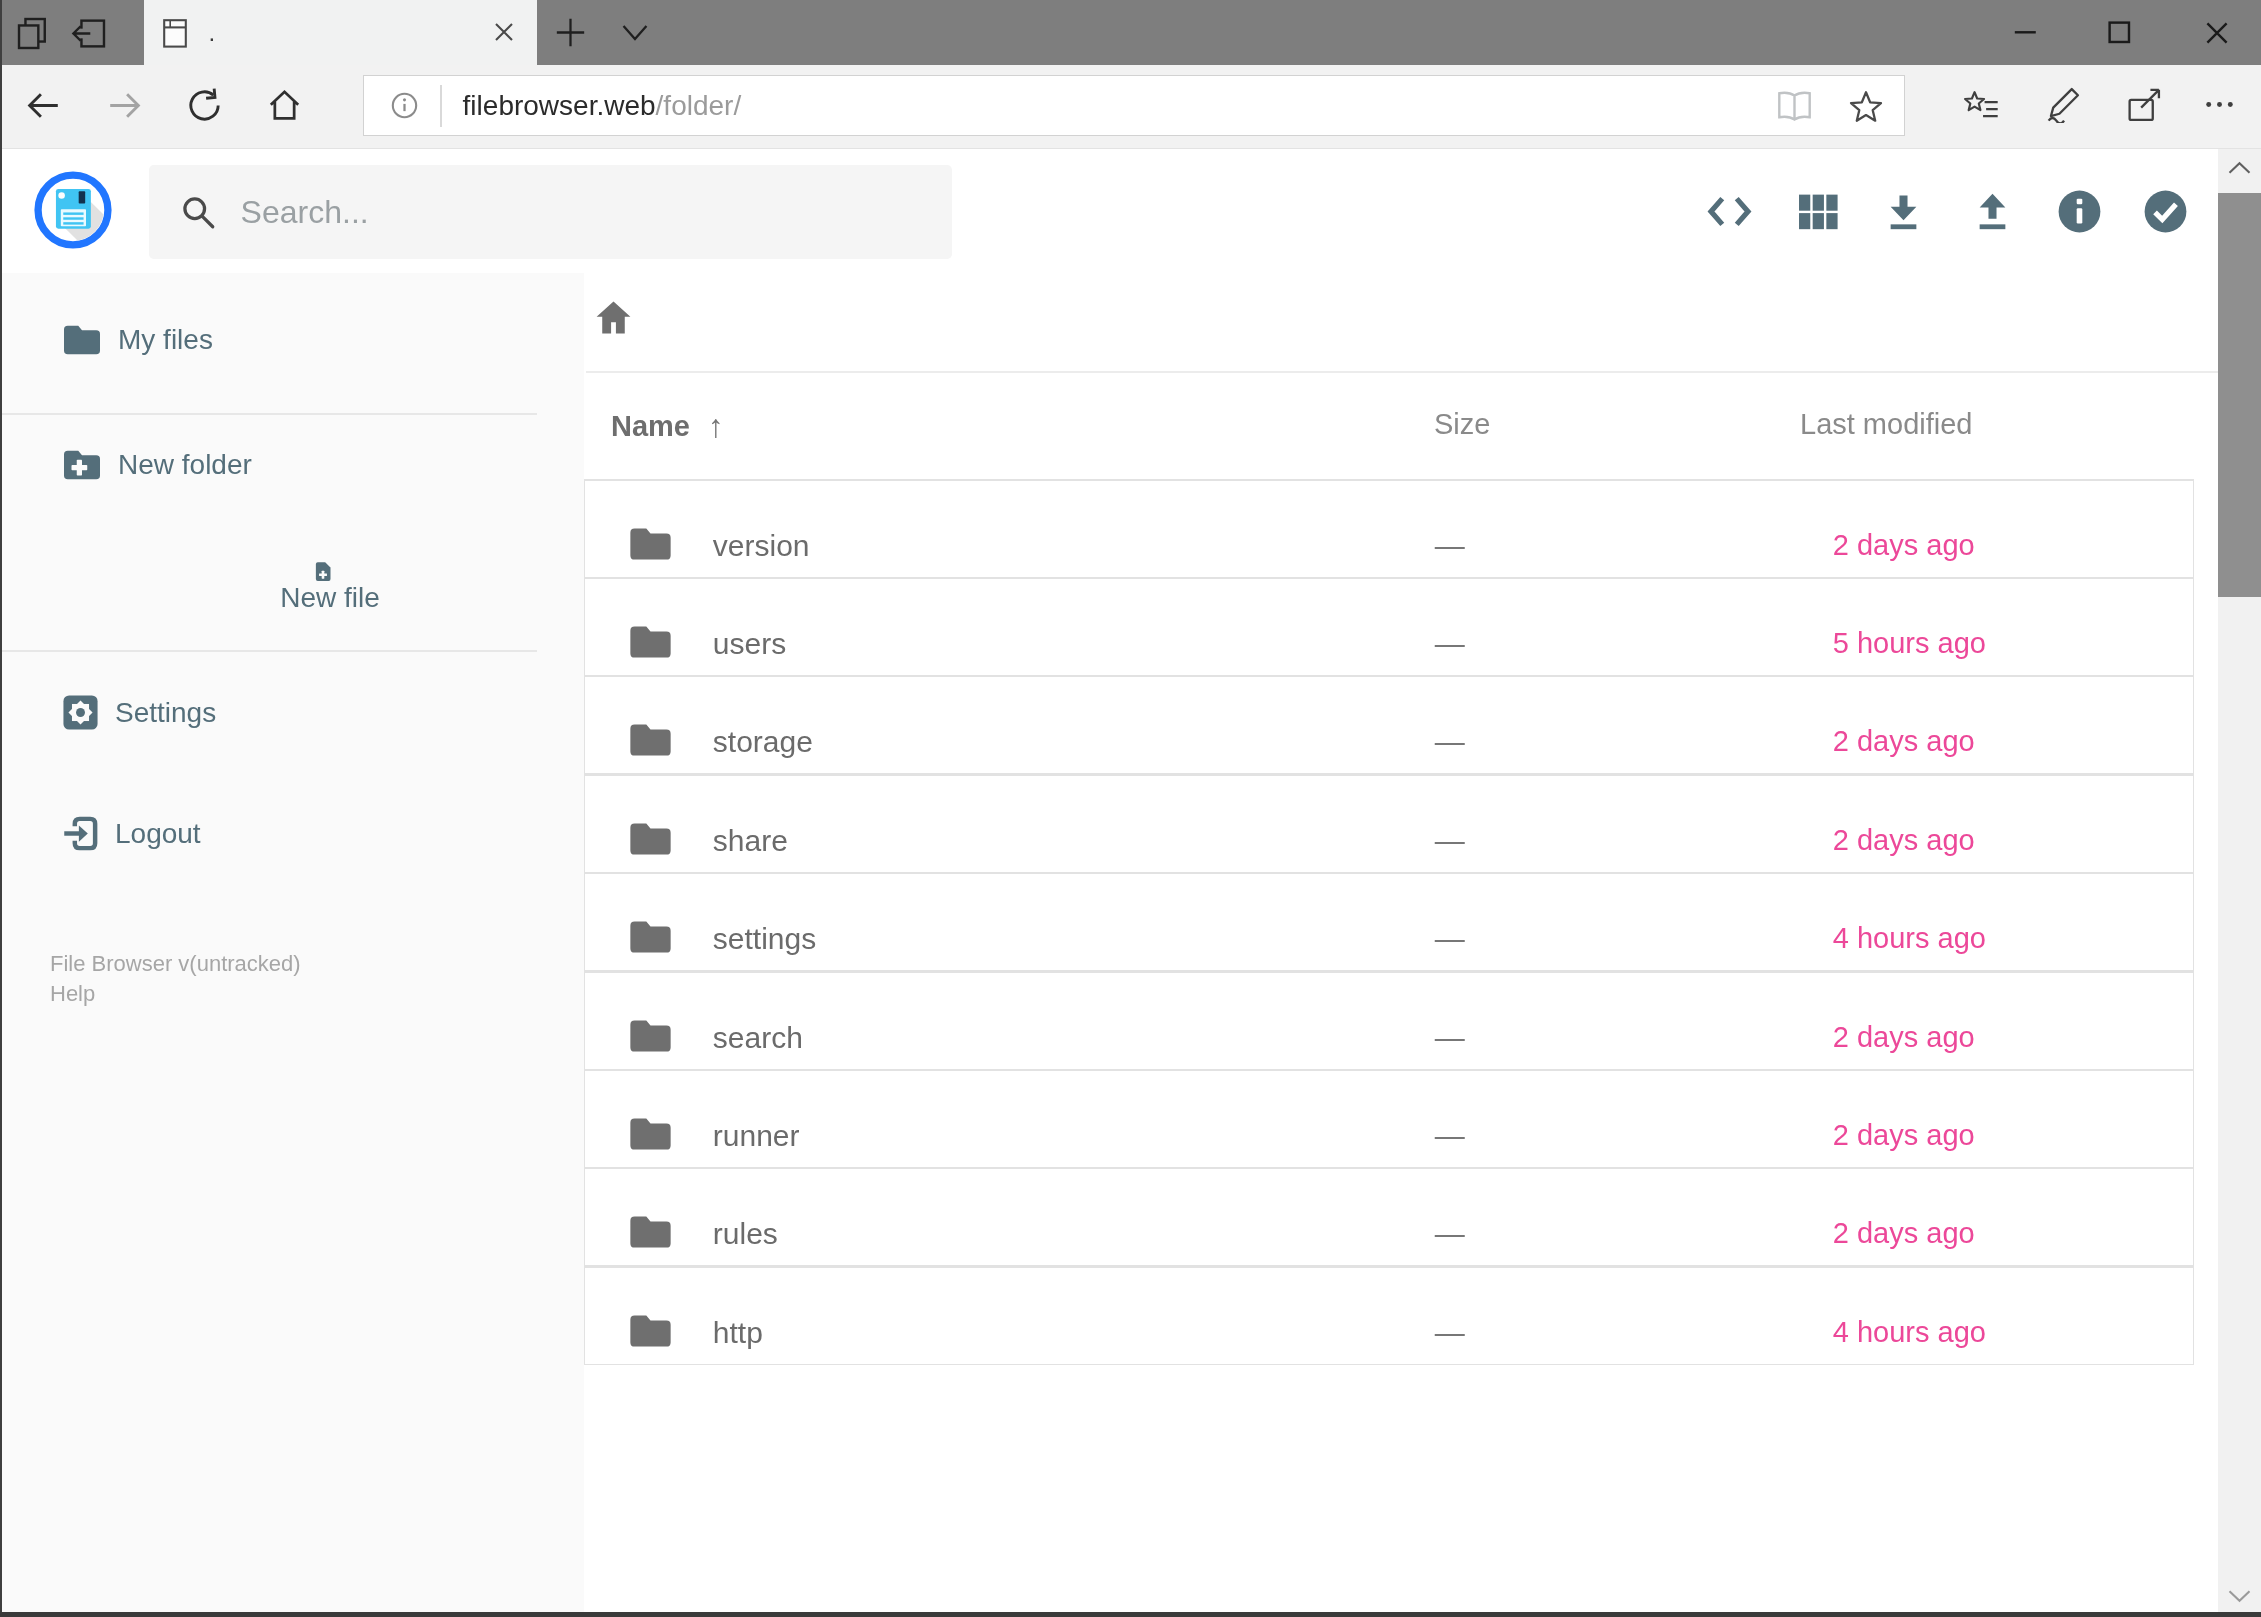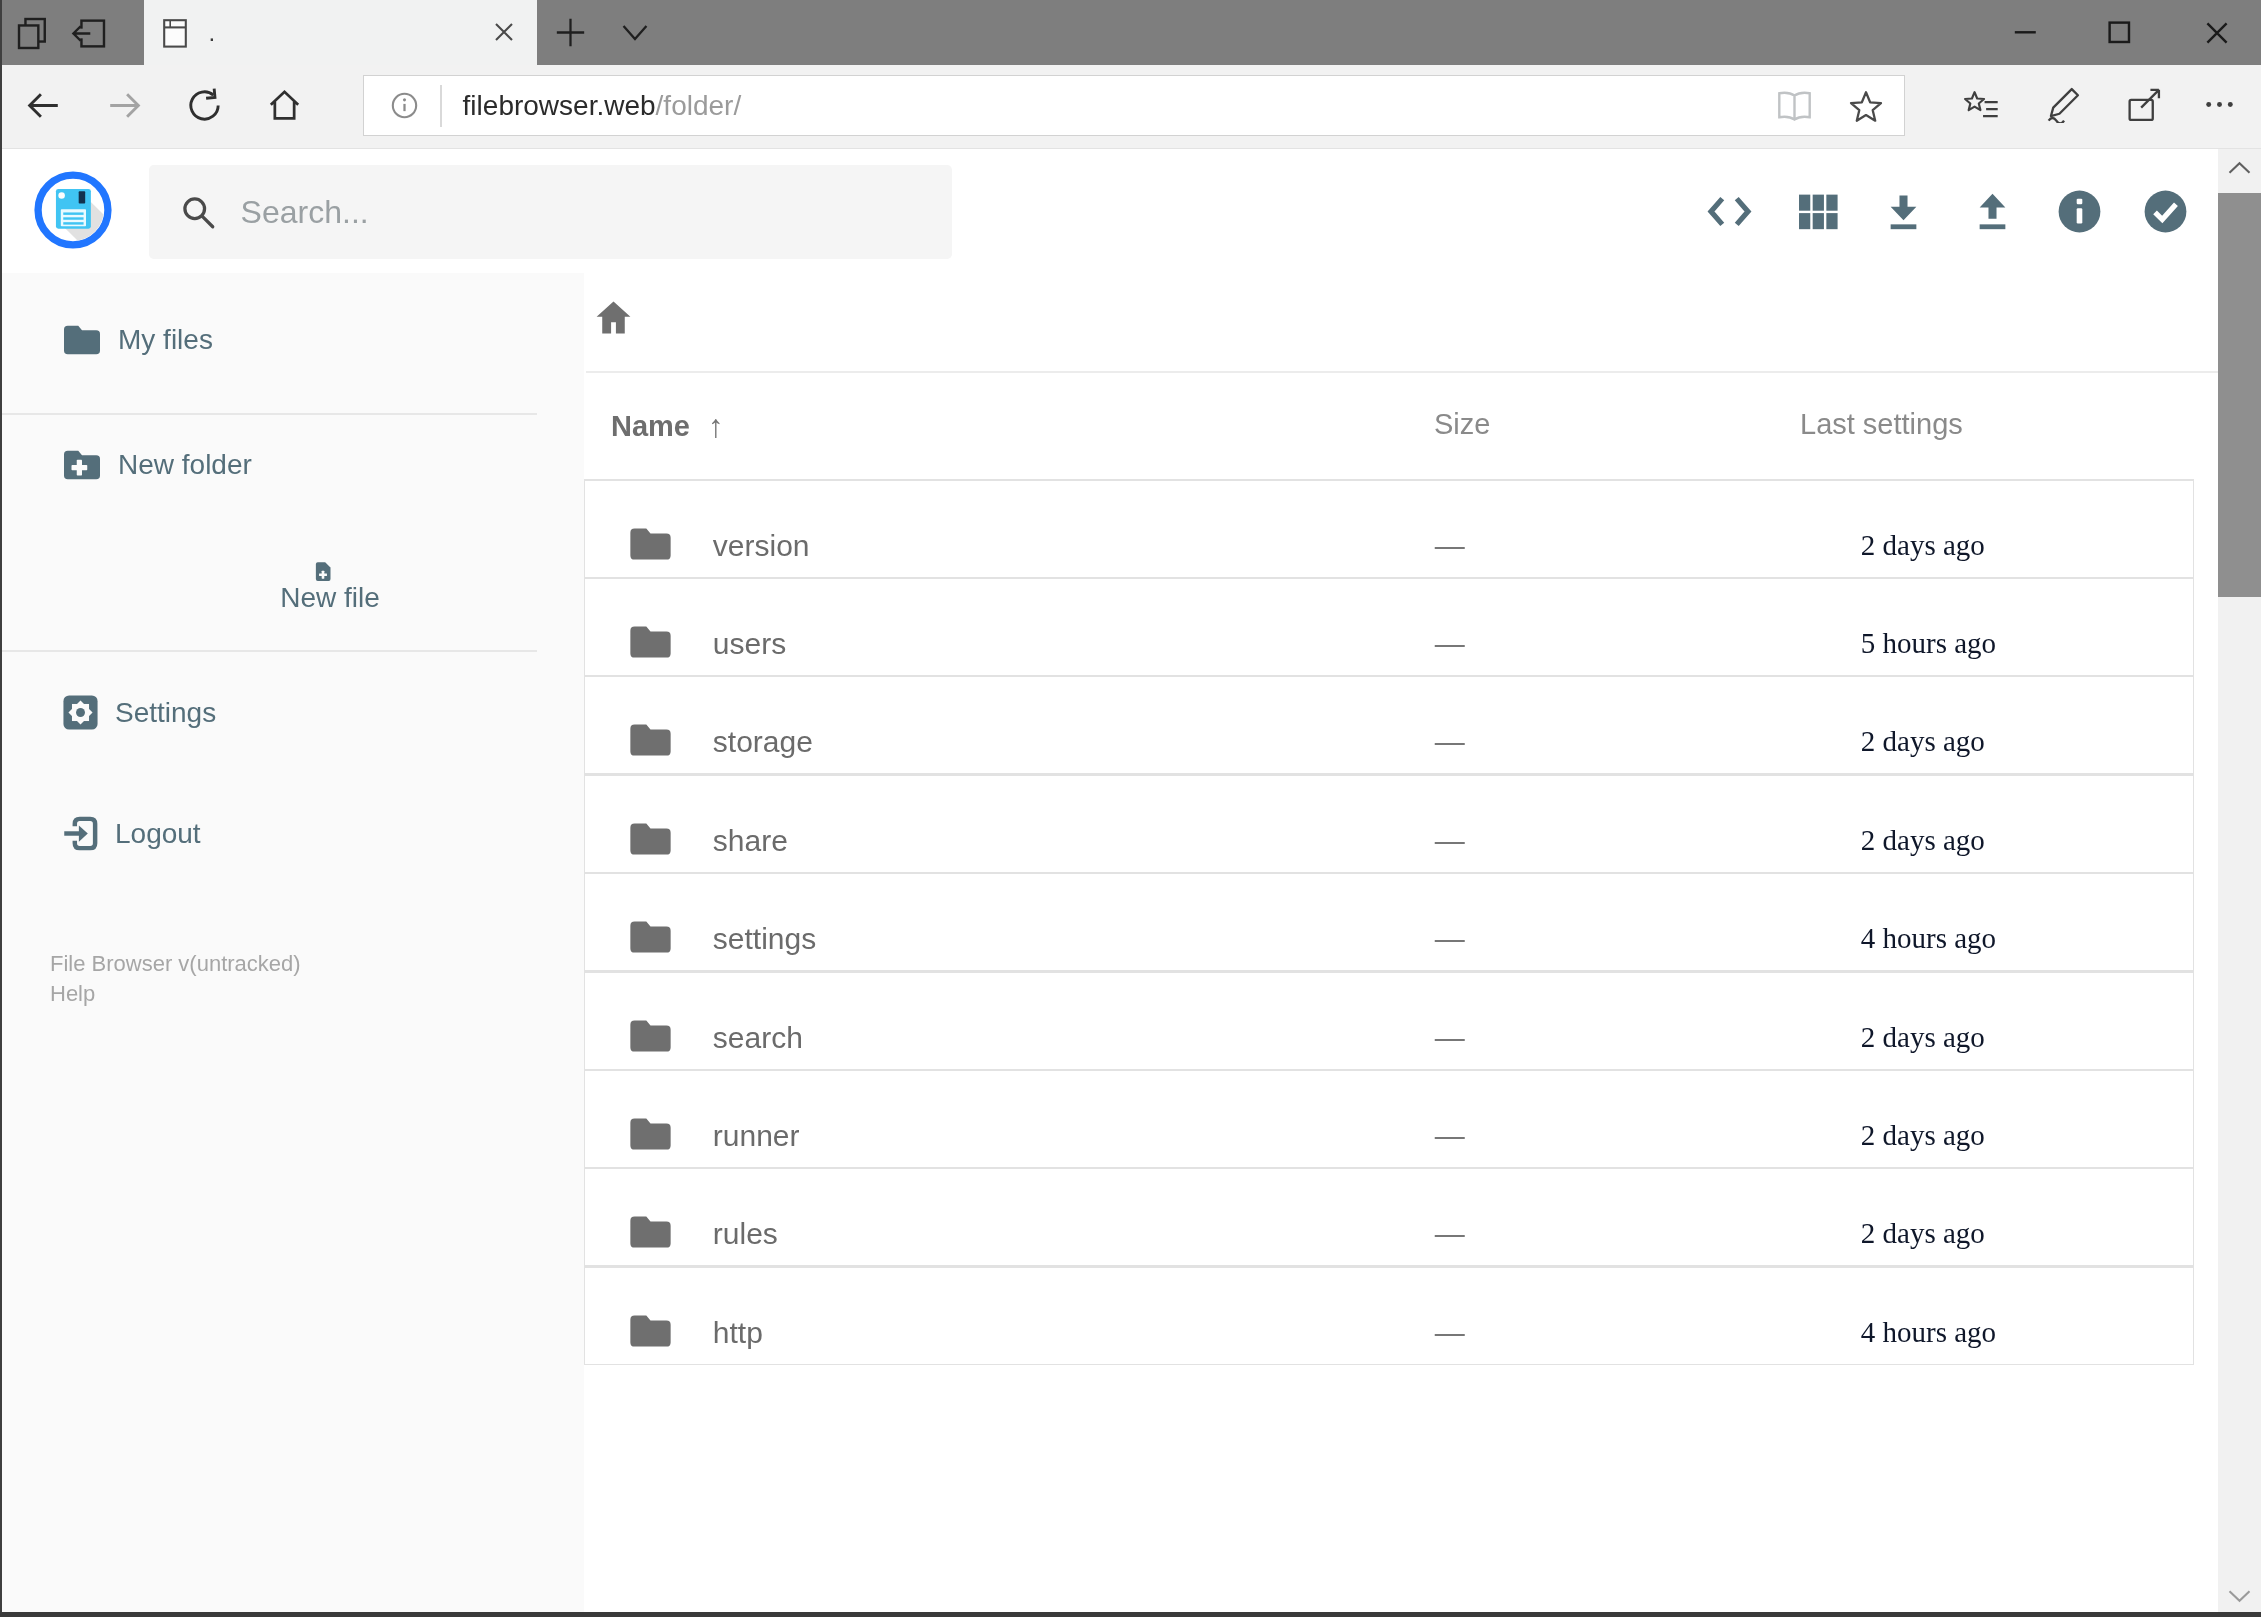--- a/index.html
+++ b/index.html
@@ -56,21 +56,21 @@
   .sort-arrow{margin-left:18px;font-size:32px;color:#757575;font-weight:normal;}
   .col-size{left:1434px;}
   .col-mod{left:1800px;}
 
   .rows{position:absolute;left:584px;top:479px;width:1610px;background:#e2e2e2;
         padding:1.6px 0.8px;box-sizing:border-box;display:flex;flex-direction:column;gap:2.4px;}
   .file-row{position:relative;height:96px;background:#fff;flex:none;}
   .row-folder{position:absolute;left:42px;top:44px;width:47px;height:39px;}
   .row-name{position:absolute;left:128px;top:48px;font-size:30px;color:#6b6b6b;}
   .row-size{position:absolute;left:850px;top:48px;font-size:30px;color:#777;}
-  .row-modified{position:absolute;left:1276px;top:48px;font-size:29px;color:#0f172a;font-family:Liberation Serif, serif;}
+  .row-modified{position:absolute;left:1248px;top:48px;font-size:29px;color:#ec4899;}
 
   
   .scrollbar{position:absolute;left:2218px;top:149px;width:43px;height:1468px;background:#f1f1f1;}
   .sb-up,.sb-down{position:absolute;left:8px;width:27px;height:16px;}
   .sb-up{top:11.3px;} .sb-down{bottom:13px;}
   .sb-thumb{position:absolute;left:0;top:44px;width:43px;height:404px;background:#8f8f8f;}
 
   .edge-left{position:absolute;left:0;top:0;width:1.6px;height:1617px;background:#3f3f3f;z-index:50;}
   .edge-bottom{position:absolute;left:0;top:1612px;width:2261px;height:4.8px;background:#3a3a3a;z-index:50;}
 
@@ -323,21 +323,21 @@
   <svg class="home-crumb" viewBox="0 0 46 46">
     <path d="M23 3 L2 22 h7 v21 h11 V29 h6 v14 h11 V22 h7 z" fill="#6f6f6f"></path>
   </svg>
   <div class="bc-div"></div>
 
   <div class="col-head col-name">
     <span>Name</span>
     <span class="sort-arrow">↑</span>
   </div>
   <div class="col-head col-size">Size</div>
-  <div class="col-head col-mod">Last settings</div>
+  <div class="col-head col-mod">Last modified</div>
 
   <div class="rows" id="rows-container">
     <div class="file-row">
       <svg class="row-folder" viewBox="0 0 56 46">
         <path d="M4 9 Q4 4 9 4 h14 l5 6 h19 q5 0 5 5 v21 q0 5 -5 5 H9 q-5 0 -5 -5 z" fill="#6f6f6f"></path>
       </svg>
       <span class="row-name">version</span>
       <span class="row-size">—</span>
       <span class="row-modified">2 days ago</span>
     </div>

